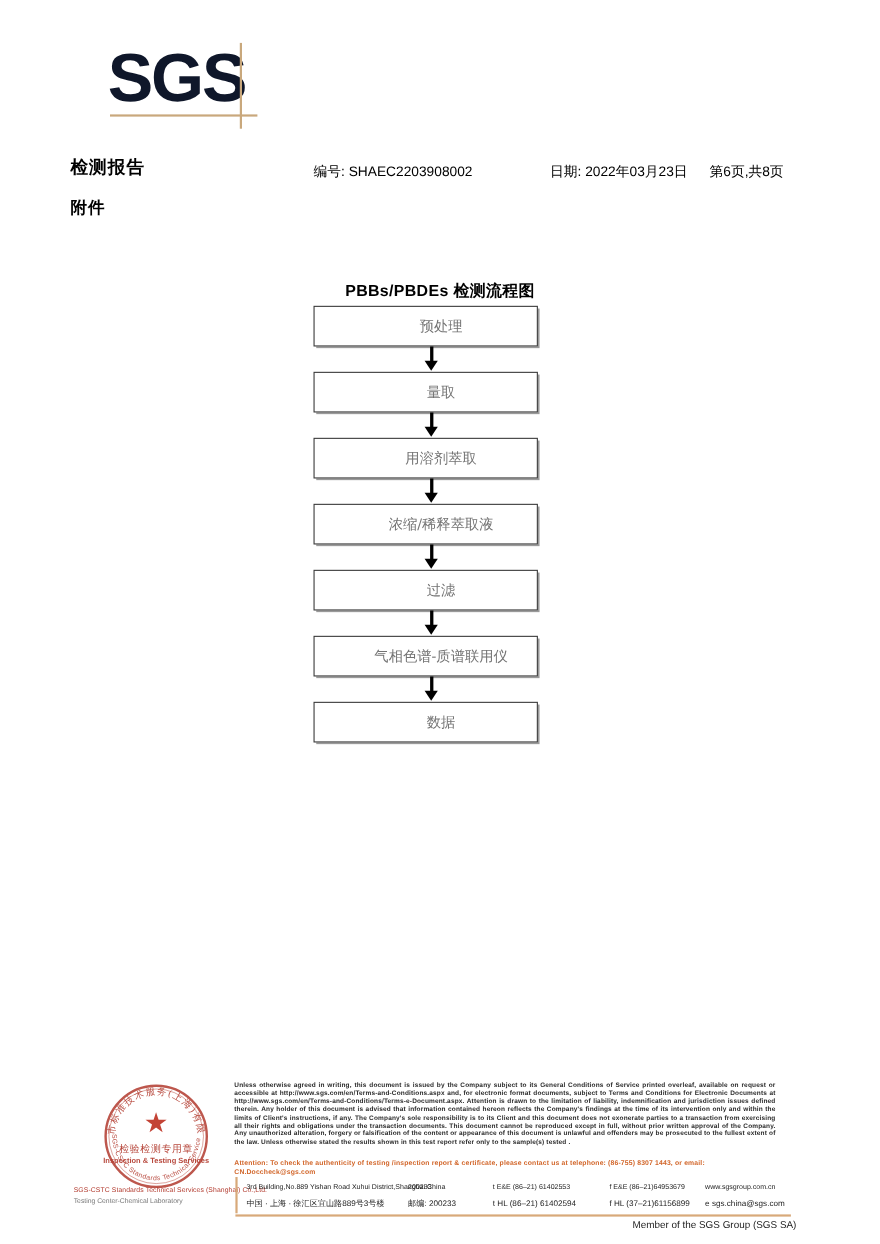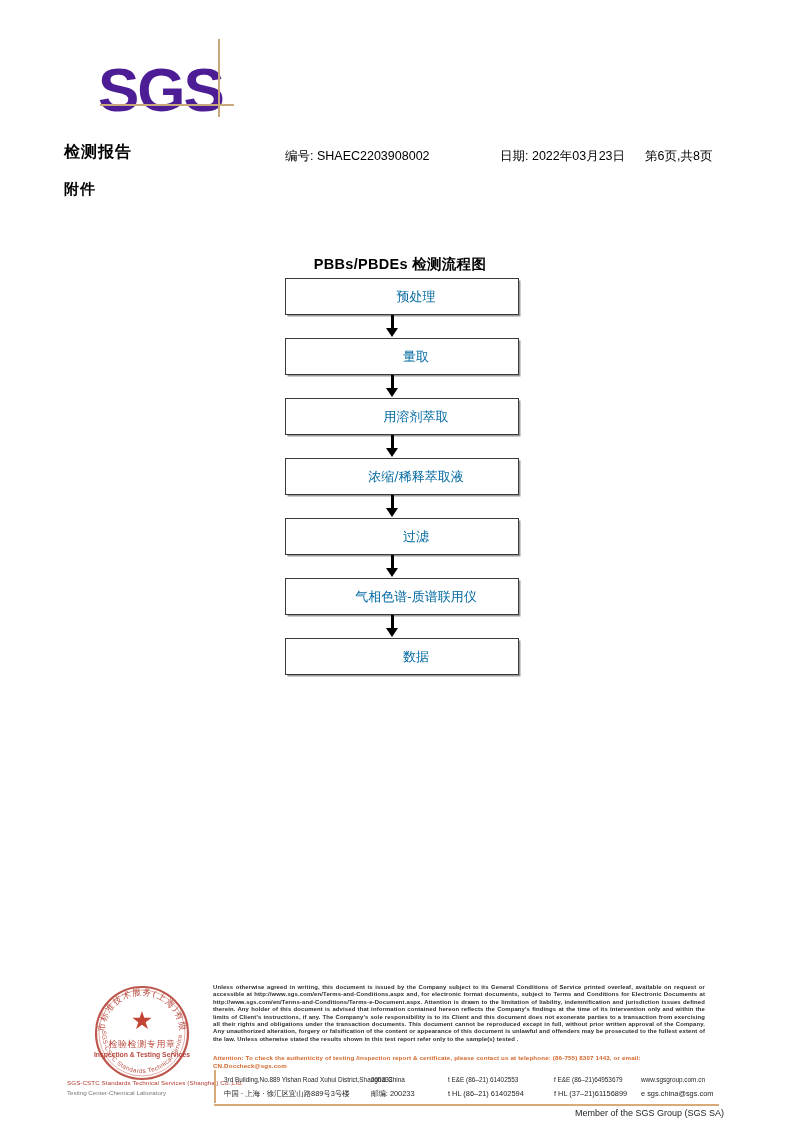--- a/index.html
+++ b/index.html
@@ -25,23 +25,22 @@
     height: 90px;
   }
   .logo-text {
     position: absolute;
     left: -6px;
     top: 4px;
     font-family: "Liberation Sans", sans-serif;
     font-weight: bold;
     font-size: 62px;
     letter-spacing: -2px;
-    color: #4c1d95;
+    color: #0f172a;
     line-height: 70px;
-    margin-top: 18px;
   }
   .logo-vline {
     position: absolute;
     left: 114px;
     top: 6px;
     width: 2px;
     height: 78px;
     background: #c9a87c;
   }
   .logo-hline {
@@ -121,31 +120,31 @@
     position: absolute;
     left: 285px;
     top: 278px;
     width: 220px;
   }
   .flow-step {
     position: relative;
   }
   .flow-box {
     box-sizing: border-box;
-    width: 234px;
+    width: 204px;
     height: 37px;
     border: 1.4px solid #3a3a3a;
     background: #ffffff;
     box-shadow: 2px 2px 0 -0.5px #9a9a9a;
     display: flex;
     align-items: center;
     justify-content: center;
     font-size: 13px;
     font-family: "DejaVu Serif", serif;
-    color: #0369a1;
+    color: #737373;
     padding-left: 28px;
   }
   .flow-arrow {
     width: 218px;
     height: 23px;
     position: relative;
   }
   .flow-arrow .shaft {
     position: absolute;
     left: 106px;

